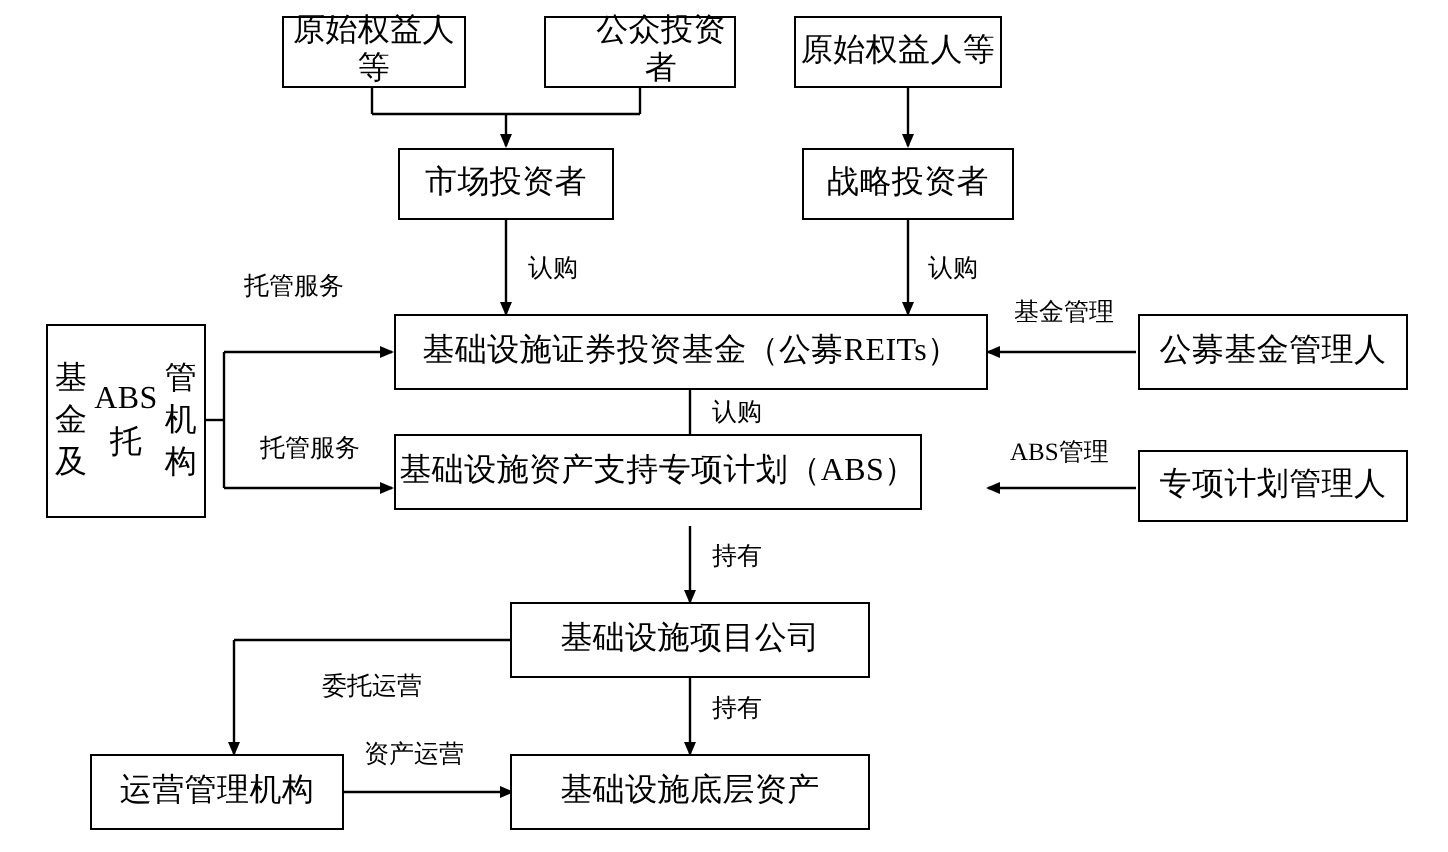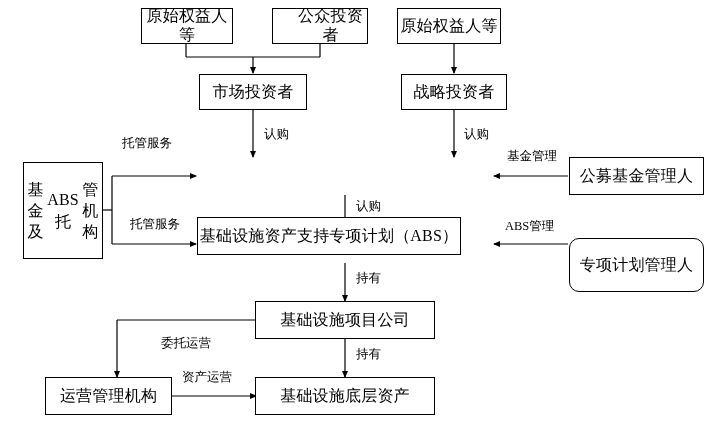--- a/index.html
+++ b/index.html
@@ -118,30 +118,33 @@
   <div class="node" style="left:401px; top:74px; width:106px; height:36px;">
     <span>战略投资者</span>
   </div>
 
   <div class="node multiline" style="left:23px; top:162px; width:80px; height:97px; font-size:16px;">
     <span>基金及</span>
     <span>ABS托</span>
     <span>管机构</span>
   </div>
 
+  <div class="node" style="left:197px; top:157px; width:297px; height:38px;">
+    <span>基础设施证券投资基金（公募REITs）</span>
+  </div>
 
   <div class="node" style="left:197px; top:217px; width:264px; height:38px;">
     <span>基础设施资产支持专项计划（ABS）</span>
   </div>
 
   <div class="node" style="left:569px; top:157px; width:135px; height:38px;">
     <span>公募基金管理人</span>
   </div>
 
-  <div class="node" style="left:569px; top:238px; width:135px; height:54px;border-radius:10px;">
+  <div class="node" style="left:569px; top:225px; width:135px; height:36px;">
     <span>专项计划管理人</span>
   </div>
 
   <div class="node" style="left:255px; top:301px; width:180px; height:38px;">
     <span>基础设施项目公司</span>
   </div>
 
   <div class="node" style="left:45px; top:377px; width:127px; height:38px;">
     <span>运营管理机构</span>
   </div>

